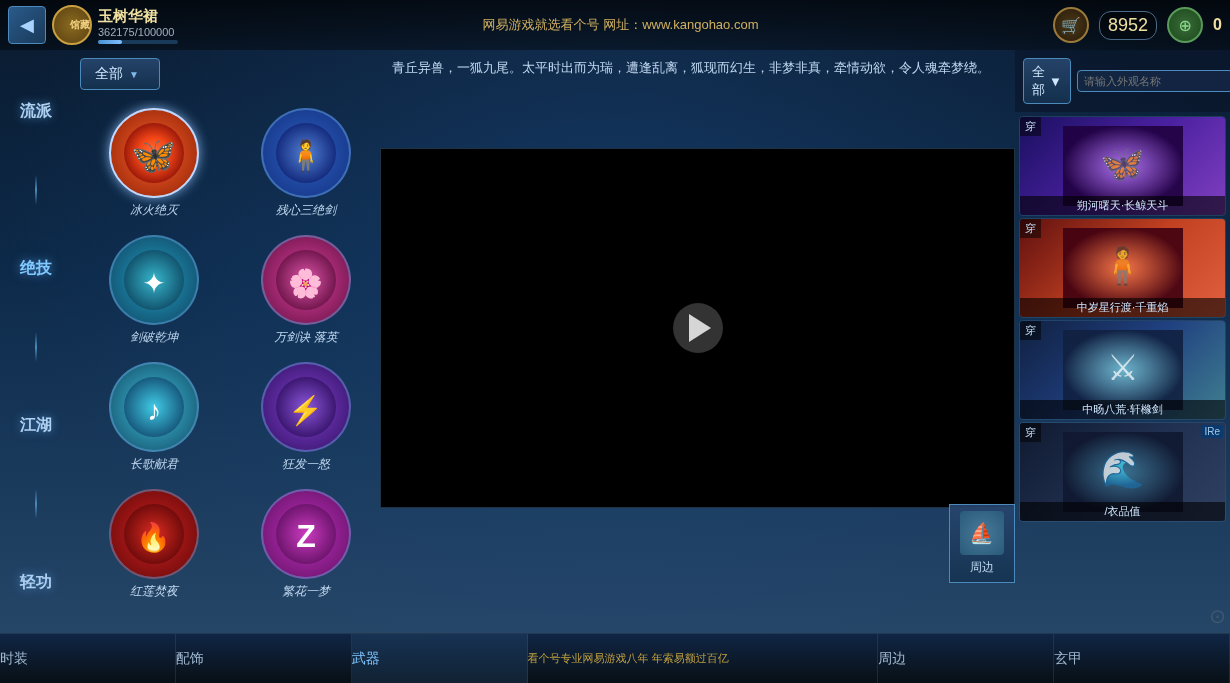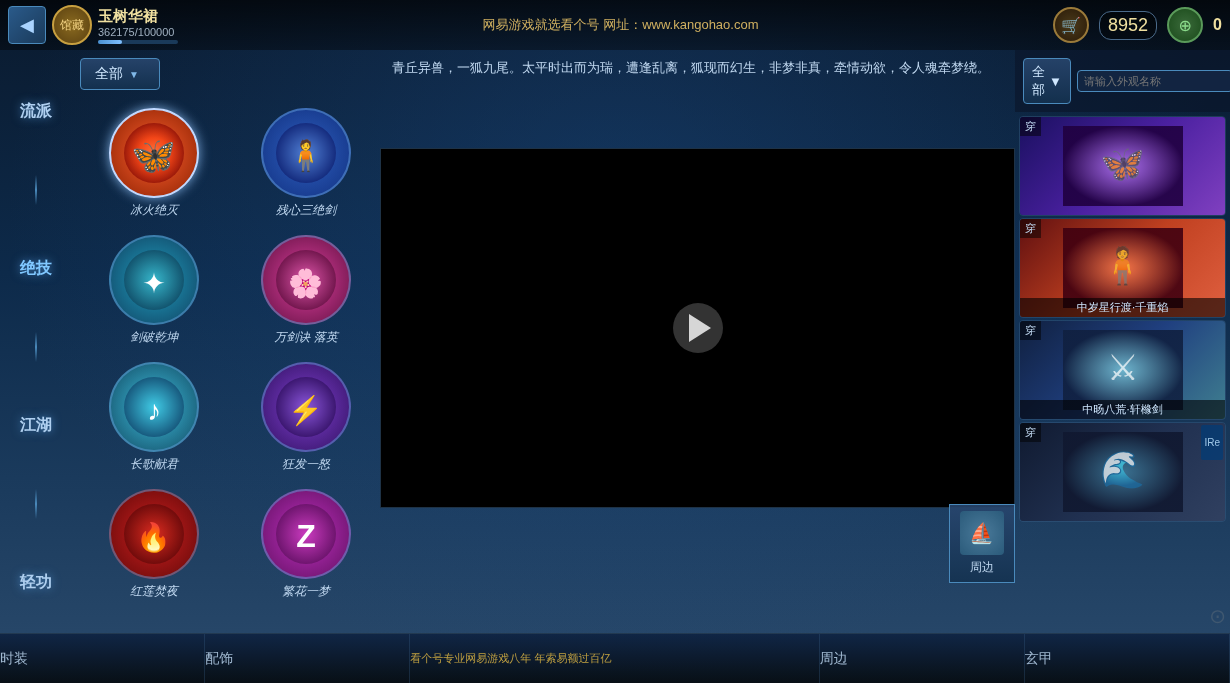--- a/index.html
+++ b/index.html
@@ -42,22 +42,22 @@
       color: #aad4ff;
       font-size: 18px;
       cursor: pointer;
     }
 
     .top-avatar {
       width: 40px; height: 40px;
       border-radius: 50%;
       background: radial-gradient(circle, #8a6a20, #5a4010);
       border: 2px solid #c8a040;
-      display: flex; align-items: center; justify-content: center;
-      font-size: 12px; color: #f0d080;
+      display: flex; align-items: center; justify-content: flex-end;
+      font-size: 10px; color: #f0d080; font-weight: bold;
     }
 
     .top-user-info {
       display: flex; flex-direction: column;
       margin-right: 10px;
     }
     .top-username {
       color: #f0e0a0;
       font-size: 15px;
       font-weight: bold;
@@ -360,21 +360,21 @@
       font-size: 11px;
       padding: 2px 5px;
       text-align: center;
     }
     .right-item-badge {
       position: absolute;
       top: 2px; right: 2px;
       background: rgba(0,60,120,0.7);
       color: #a0c8e8;
       font-size: 10px;
-      padding: 12px 3px;
+      padding: 1px 3px;
       border-radius: 2px;
     }
 
     
     .bottom-bar {
       position: absolute;
       bottom: 0; left: 0; right: 0;
       height: 50px;
       background: linear-gradient(0deg, rgba(0,0,0,0.8) 0%, rgba(10,30,60,0.8) 100%);
       border-top: 1px solid rgba(60,100,140,0.5);
@@ -631,20 +631,21 @@
             <radialGradient id="ig1" cx="50%" cy="50%" r="50%">
               <stop offset="0%" stop-color="#c080ff" stop-opacity="0.8"></stop>
               <stop offset="100%" stop-color="#200040" stop-opacity="0.9"></stop>
             </radialGradient>
           </defs>
           <rect width="120" height="80" fill="url(#ig1)"></rect>
           <text x="60" y="50" text-anchor="middle" font-size="36" fill="white" opacity="0.7">🦋</text>
         </svg>
       </div>
       <span class="right-item-label">穿</span>
+      <span class="right-item-sublabel">朔河曙天·长鲸天斗</span>
     </div>
 
     <div class="right-item">
       <div class="right-item-bg item-bg-2">
         <svg width="120" height="80" viewBox="0 0 120 80">
           <defs>
             <radialGradient id="ig2" cx="50%" cy="50%" r="50%">
               <stop offset="0%" stop-color="#ff8050" stop-opacity="0.8"></stop>
               <stop offset="100%" stop-color="#400010" stop-opacity="0.9"></stop>
             </radialGradient>
@@ -681,32 +682,36 @@
             <radialGradient id="ig4" cx="50%" cy="50%" r="50%">
               <stop offset="0%" stop-color="#4080a0" stop-opacity="0.8"></stop>
               <stop offset="100%" stop-color="#101830" stop-opacity="0.9"></stop>
             </radialGradient>
           </defs>
           <rect width="120" height="80" fill="url(#ig4)"></rect>
           <text x="60" y="50" text-anchor="middle" font-size="36" fill="white" opacity="0.7">🌊</text>
         </svg>
       </div>
       <span class="right-item-label">穿</span>
+      <span class="right-item-sublabel">/衣品值</span>
       <span class="right-item-badge">IRe</span>
     </div>
   </div>
 </div>
 
 <div class="bottom-bar">
   <div class="bottom-tab">
     <span>时装</span>
   </div>
   <div class="bottom-tab">
     <span>配饰</span>
   </div>
+  <div class="bottom-tab active">
+    <span>武器</span>
+  </div>
   <div class="bottom-tab" style="flex:2;font-size:11px;color:#c0a040;">
     <span>看个号专业网易游戏八年 年索易额过百亿</span>
   </div>
   <div class="bottom-tab">
     <span>周边</span>
   </div>
   <div class="bottom-tab">
     <span>玄甲</span>
   </div>
 </div>

